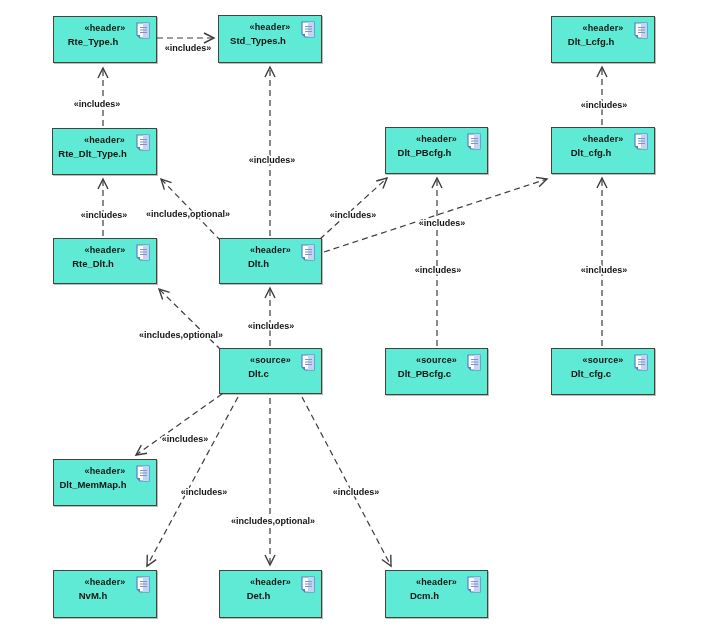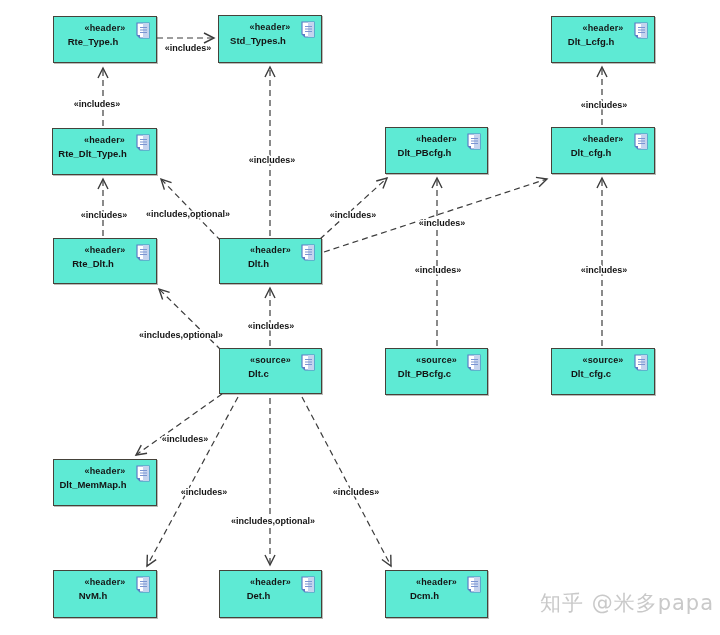--- a/index.html
+++ b/index.html
@@ -269,15 +269,14 @@
     <svg class="doc-icon" viewBox="0 0 14 17">
         <path d="M1 1 H13 V16 H4 L1 13 Z" fill="#ffffff" stroke="#5b7ec6" stroke-width="1.2"></path>
         <path d="M7 1 H13 V16 H7 Z" fill="#c5d3ee"></path>
         <path d="M1 13 L4 13 L4 16 Z" fill="#5b7ec6"></path>
         <line x1="4" y1="5.5" x2="11" y2="5.5" stroke="#7b95d2" stroke-width="1"></line>
         <line x1="4" y1="8" x2="11" y2="8" stroke="#7b95d2" stroke-width="1"></line>
         <line x1="4" y1="10.5" x2="11" y2="10.5" stroke="#7b95d2" stroke-width="1"></line>
       </svg>
   </div>
 
-  <div class="watermark">知乎 @米多papa</div>
 
 </div>
 
 </body></html>

